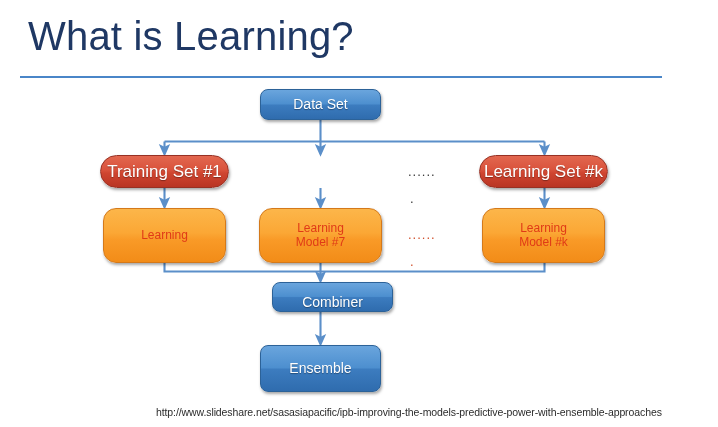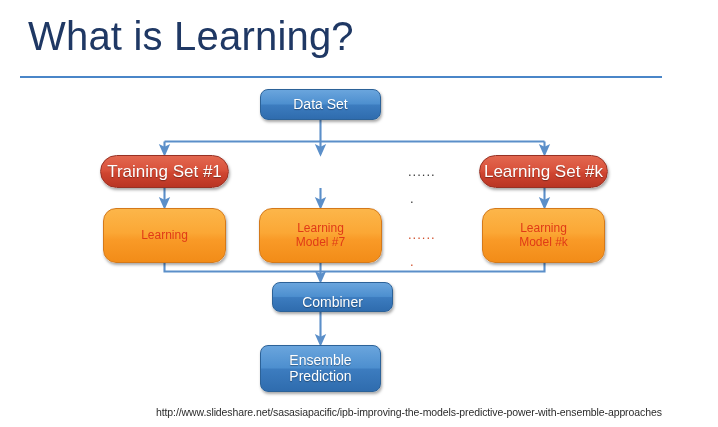--- a/index.html
+++ b/index.html
@@ -214,19 +214,18 @@
     <span class="dot-below">.</span>
   </div>
 
   <div class="node node-blue" id="node-combiner">
     <span>Combiner</span>
   </div>
 
   <div class="node node-blue" id="node-ensemble">
     <span>
       <span>Ensemble</span>
-      <span>Prediction</span>
     </span>
   </div>
 
 </div>
 
 <div id="source-url">http://www.slideshare.net/sasasiapacific/ipb-improving-the-models-predictive-power-with-ensemble-approaches</div>
 
 </body></html>

